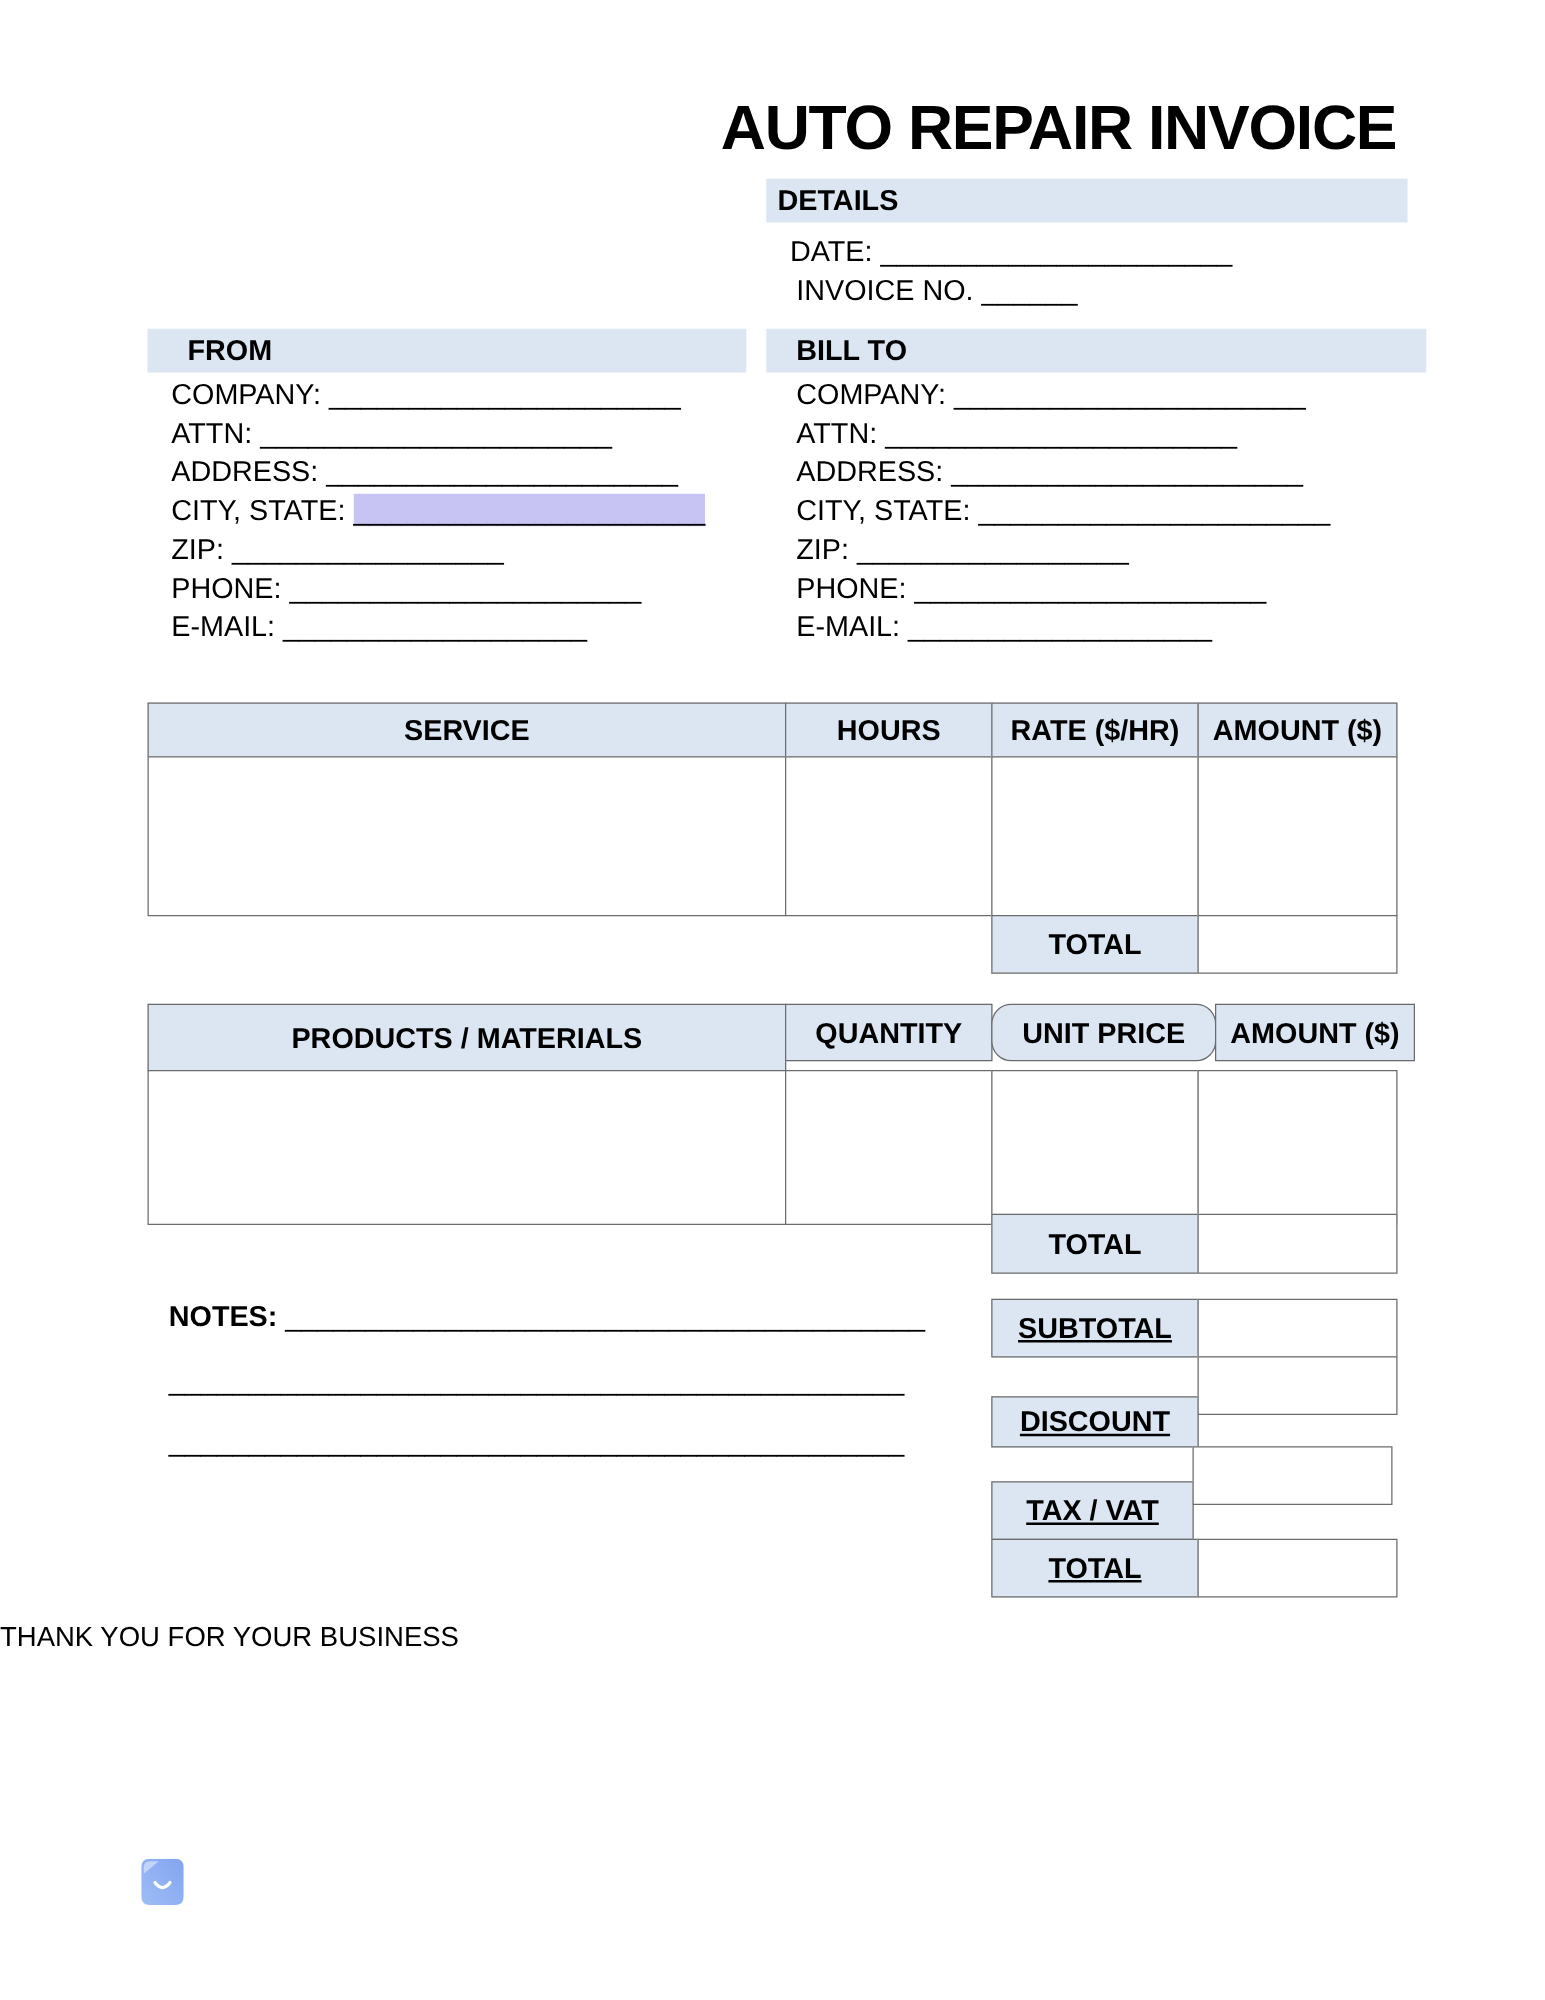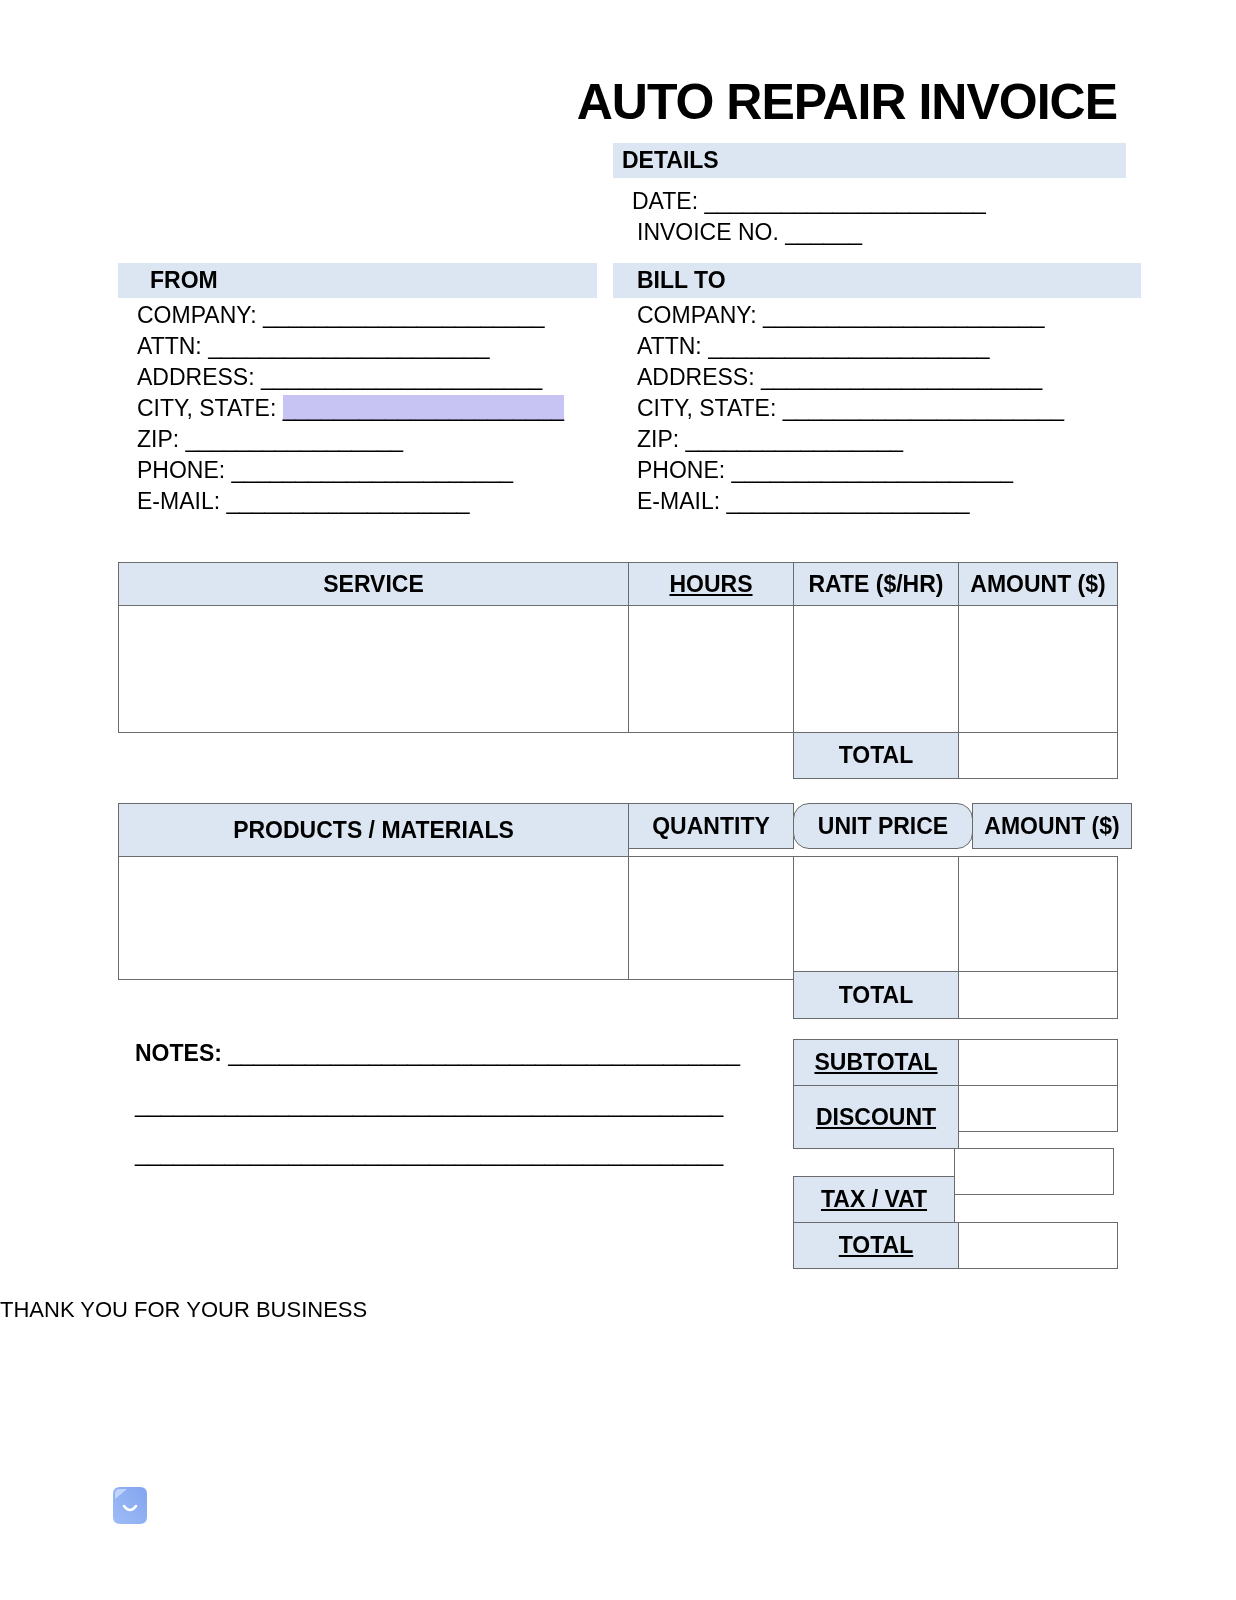--- a/index.html
+++ b/index.html
@@ -73,21 +73,21 @@
   <span class="fieldline"><span>ADDRESS:</span> <span>______________________</span></span>
   <span class="fieldline"><span>CITY, STATE:</span> <span>______________________</span></span>
   <span class="fieldline"><span>ZIP:</span> <span>_________________</span></span>
   <span class="fieldline"><span>PHONE:</span> <span>______________________</span></span>
   <span class="fieldline"><span>E-MAIL:</span> <span>___________________</span></span>
 </div>
 
 <div class="tbl" style="left:118px;top:562px;">
   <div class="trow">
     <div class="tcell thead" style="width:511px;height:44px;">SERVICE</div>
-    <div class="tcell thead" style="width:166px;height:44px;text-decoration:underline;">HOURS</div>
+    <div class="tcell thead" style="width:166px;height:44px;">HOURS</div>
     <div class="tcell thead" style="width:166px;height:44px;">RATE ($/HR)</div>
     <div class="tcell thead" style="width:160px;height:44px;">AMOUNT ($)</div>
   </div>
   <div class="trow">
     <div class="tcell" style="width:511px;height:128px;"></div>
     <div class="tcell" style="width:166px;height:128px;"></div>
     <div class="tcell" style="width:166px;height:128px;"></div>
     <div class="tcell" style="width:160px;height:128px;"></div>
   </div>
 </div>
@@ -128,21 +128,21 @@
 <div class="abs notes-line" style="left:135px;top:1138px;">
   <span>______________________________________________</span>
 </div>
 
 <div class="tbl" style="left:793px;top:1039px;text-decoration:underline;">
   <div class="trow">
     <div class="tcell thead" style="width:166px;height:47px;">SUBTOTAL</div>
     <div class="tcell" style="width:160px;height:47px;"></div>
   </div>
   <div class="trow">
-    <div class="tcell thead" style="width:166px;height:64px;">DISCOUNT</div>
+    <div class="tcell thead" style="width:166px;height:41px;margin-top:32px;">DISCOUNT</div>
     <div class="tcell" style="width:160px;height:47px;"></div>
   </div>
   <div class="trow">
     <div class="tcell thead" style="width:162px;height:47px;margin-top:28px;">TAX / VAT</div>
     <div class="tcell" style="width:160px;height:47px;"></div>
   </div>
   <div class="trow">
     <div class="tcell thead" style="width:166px;height:47px;">TOTAL</div>
     <div class="tcell" style="width:160px;height:47px;"></div>
   </div>

